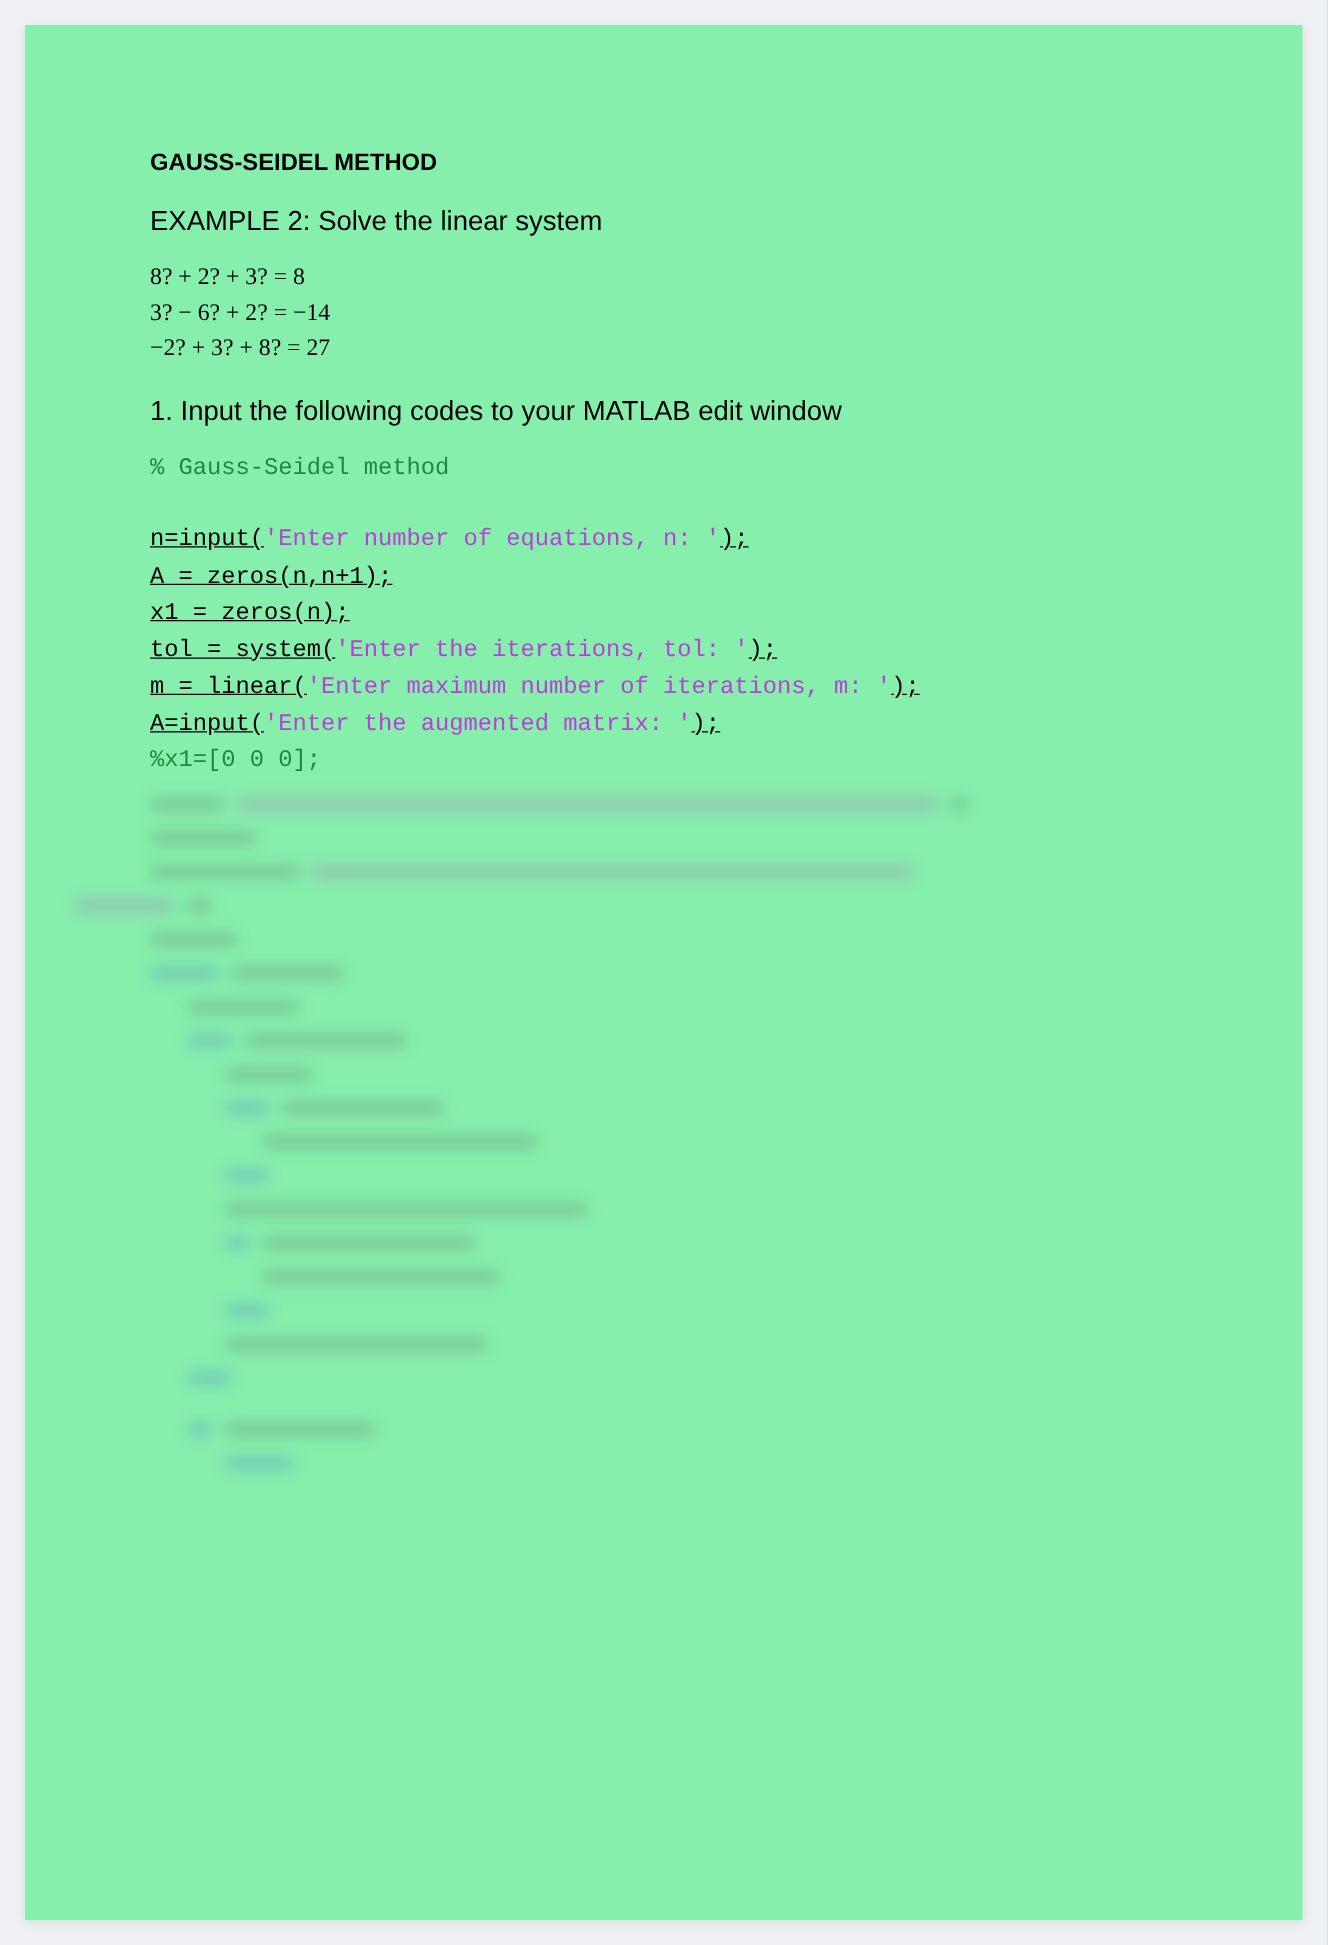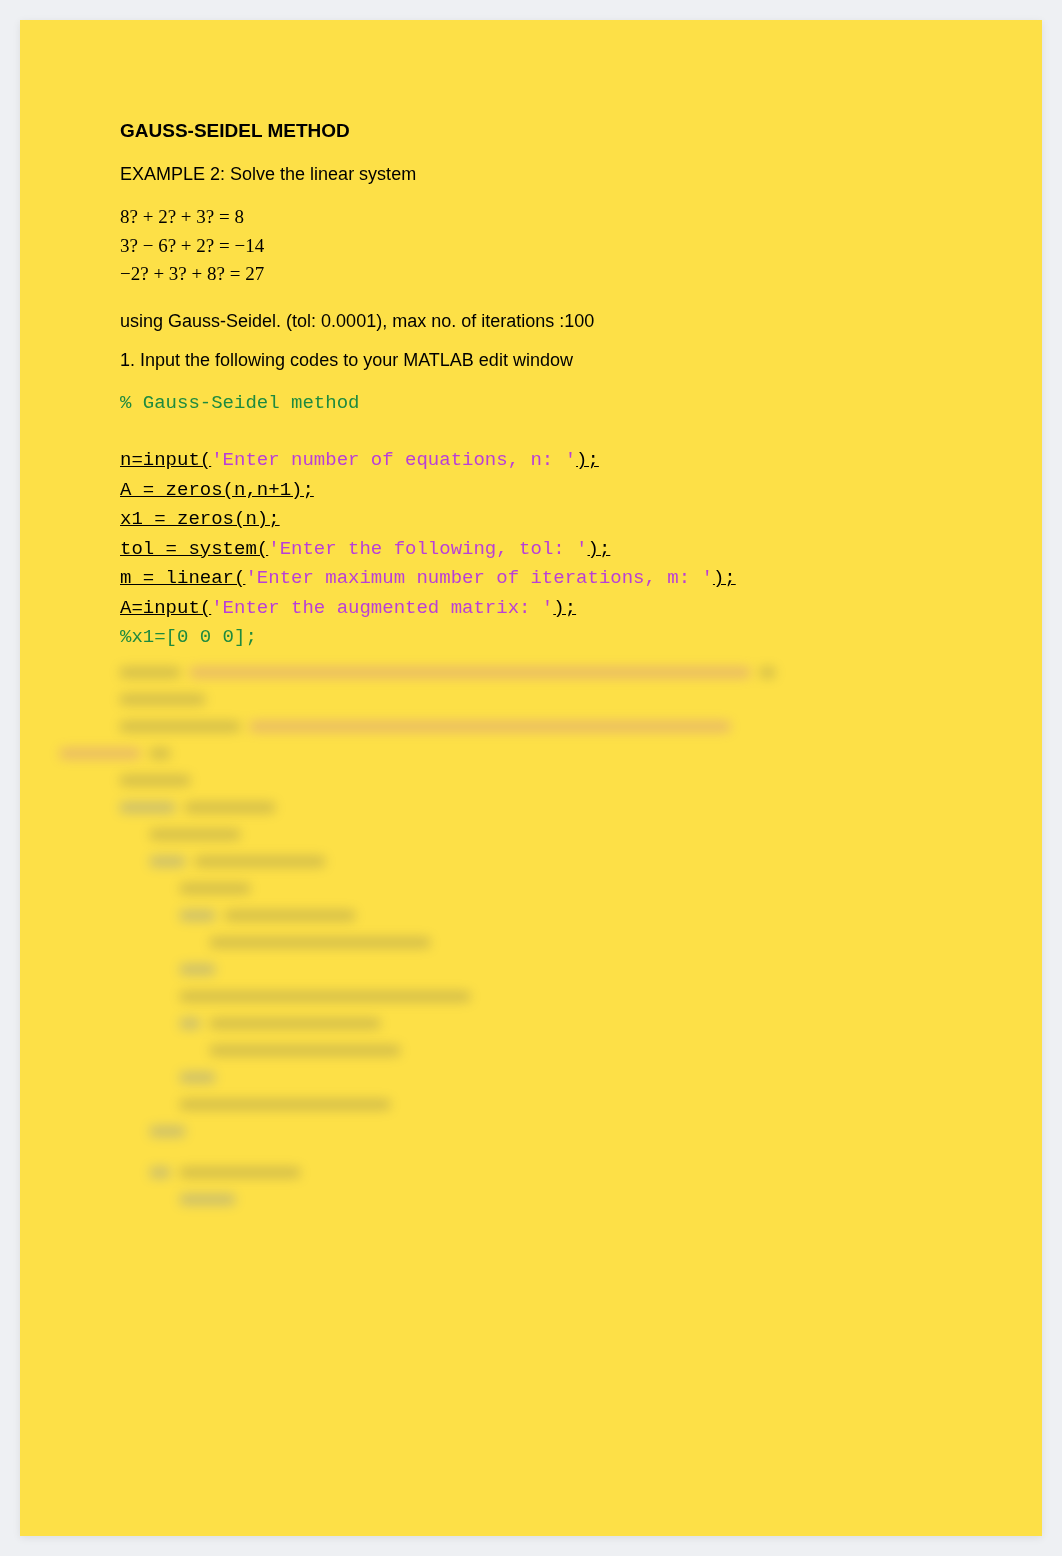--- a/index.html
+++ b/index.html
@@ -9,36 +9,36 @@
     }
     
     body {
       background: #eef0f3;
       font-family: Arial, Helvetica, sans-serif;
       padding: 20px;
       width: 1062px;
     }
     
     .page {
-      background: #fde047;
+      background: #86efac;
       width: 100%;
       min-height: 1516px;
       padding: 100px 80px 60px 100px;
       box-shadow: 0 2px 8px rgba(0,0,0,0.08);
     }
     
     .heading {
       font-weight: bold;
       font-size: 19px;
       color: #000;
       margin-bottom: 22px;
     }
     
     .body-text {
-      font-size: 18px;
+      font-size: 22px;
       color: #000;
       margin-bottom: 18px;
     }
     
     .equations {
       text-align: left;
       font-size: 19px;
       font-family: "Times New Roman", serif;
       line-height: 1.5;
       margin: 6px 0 22px 0;
@@ -105,31 +105,30 @@
   <div class="heading">GAUSS-SEIDEL METHOD</div>
 
   <div class="body-text">EXAMPLE 2: Solve the linear system</div>
 
   <div class="equations">
     <div>8? + 2? + 3? = 8</div>
     <div>3? − 6? + 2? = −14</div>
     <div>−2? + 3? + 8? = 27</div>
   </div>
 
-  <div class="body-text">using Gauss-Seidel. (tol: 0.0001), max no. of iterations :100</div>
 
   <div class="body-text">1. Input the following codes to your MATLAB edit window</div>
 
   <div class="code-block">
     <div><span class="comment">% Gauss-Seidel method</span></div>
     <div class="blank-line"></div>
     <div><span class="plain"> n=input(</span><span class="string">'Enter number of equations, n:  '</span><span class="plain">);</span></div>
     <div><span class="plain"> A = zeros(n,n+1);</span></div>
     <div><span class="plain"> x1 = zeros(n);</span></div>
-    <div><span class="plain"> tol = system(</span><span class="string">'Enter the following, tol: '</span><span class="plain">);</span></div>
+    <div><span class="plain"> tol = system(</span><span class="string">'Enter the iterations, tol: '</span><span class="plain">);</span></div>
     <div><span class="plain"> m = linear(</span><span class="string">'Enter maximum number of iterations, m:  '</span><span class="plain">);</span></div>
     <div><span class="plain"> A=input(</span><span class="string">'Enter the augmented matrix: '</span><span class="plain">);</span></div>
     <div><span class="comment"> %x1=[0 0 0];</span></div>
 
     <div class="hidden-code-area">
       <div class="hidden-line">
           <span class="word-black" style="width:60px"></span>
           <span class="word-purple" style="width:560px"></span>
           <span class="word-black" style="width:15px"></span>
         </div>

